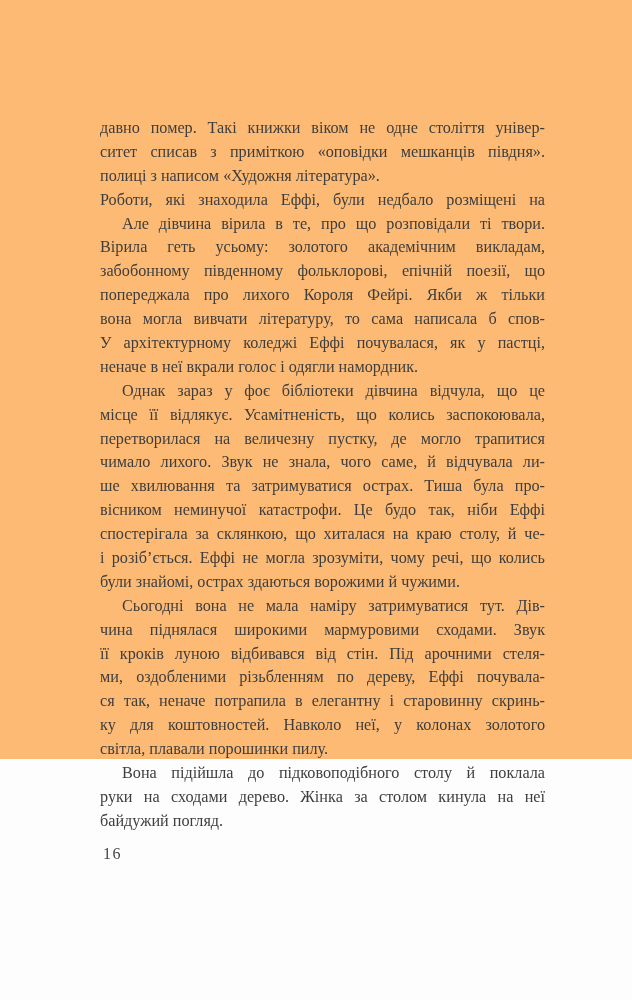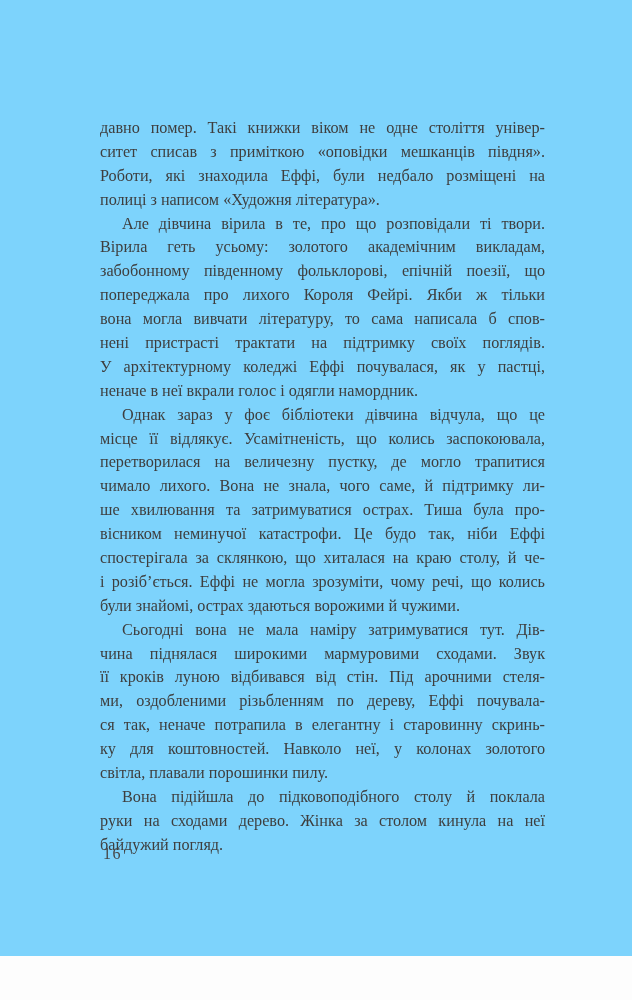--- a/index.html
+++ b/index.html
@@ -9,22 +9,22 @@
   body {
     width: 632px;
     height: 1000px;
     background: #fdfdfd;
     overflow: hidden;
     font-family: "Liberation Serif", "DejaVu Serif", serif;
   }
   .page {
     position: relative;
     width: 632px;
-    height: 956px;
-    background: #7dd3fc;
+    height: 759px;
+    background: #fdba74;
   }
   .text-block {
     position: absolute;
     left: 100px;
     top: 117px;
     width: 445px;
     color: #3e3e3e;
     font-size: 16.2px;
     line-height: 23.9px;
     -webkit-font-smoothing: antialiased;
@@ -56,38 +56,37 @@
   }
 </style>
 </head>
 <body>
 
 <div class="page">
   <main class="text-block" id="text-block">
       <div class="paragraph">
         <div class="line">давно помер. Такі книжки віком не одне століття універ-</div>
         <div class="line">ситет списав з приміткою «оповідки мешканців півдня».</div>
+        <div class="line last">полиці з написом «Художня література».</div>
         <div class="line">Роботи, які знаходила Еффі, були недбало розміщені на</div>
-        <div class="line last">полиці з написом «Художня література».</div>
       </div>
       <div class="paragraph">
         <div class="line indent">Але дівчина вірила в те, про що розповідали ті твори.</div>
         <div class="line">Вірила геть усьому: золотого академічним викладам,</div>
         <div class="line">забобонному південному фольклорові, епічній поезії, що</div>
         <div class="line">попереджала про лихого Короля Фейрі. Якби ж тільки</div>
         <div class="line">вона могла вивчати літературу, то сама написала б спов-</div>
-        <div class="line">нені пристрасті трактати на підтримку своїх поглядів.</div>
         <div class="line">У архітектурному коледжі Еффі почувалася, як у пастці,</div>
         <div class="line last">неначе в неї вкрали голос і одягли намордник.</div>
       </div>
       <div class="paragraph">
         <div class="line indent">Однак зараз у фоє бібліотеки дівчина відчула, що це</div>
         <div class="line">місце її відлякує. Усамітненість, що колись заспокоювала,</div>
         <div class="line">перетворилася на величезну пустку, де могло трапитися</div>
-        <div class="line">чимало лихого. Вона не знала, чого саме, й підтримку ли-</div>
+        <div class="line">чимало лихого. Звук не знала, чого саме, й відчувала ли-</div>
         <div class="line">ше хвилювання та затримуватися острах. Тиша була про-</div>
         <div class="line">вісником неминучої катастрофи. Це будо так, ніби Еффі</div>
         <div class="line">спостерігала за склянкою, що хиталася на краю столу, й че-</div>
         <div class="line">і розіб’ється. Еффі не могла зрозуміти, чому речі, що колись</div>
         <div class="line last">були знайомі, острах здаються ворожими й чужими.</div>
       </div>
       <div class="paragraph">
         <div class="line indent">Сьогодні вона не мала наміру затримуватися тут. Дів-</div>
         <div class="line">чина піднялася широкими мармуровими сходами. Звук</div>
         <div class="line">її кроків луною відбивався від стін. Під арочними стеля-</div>

